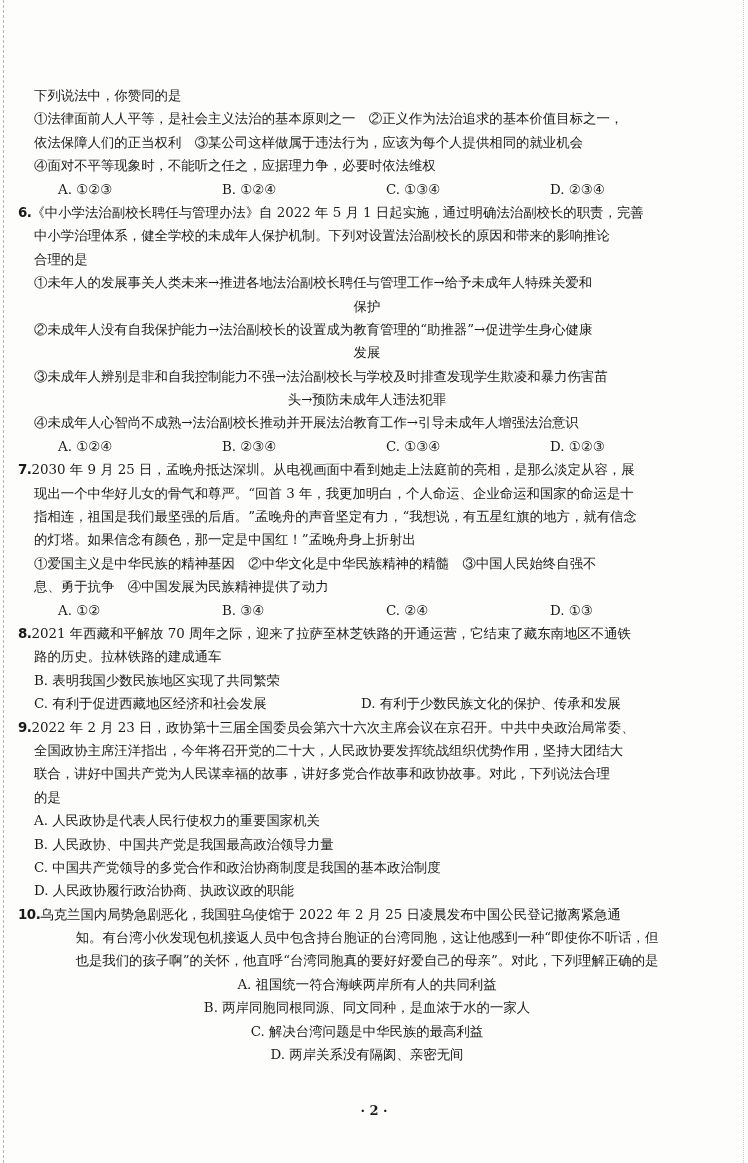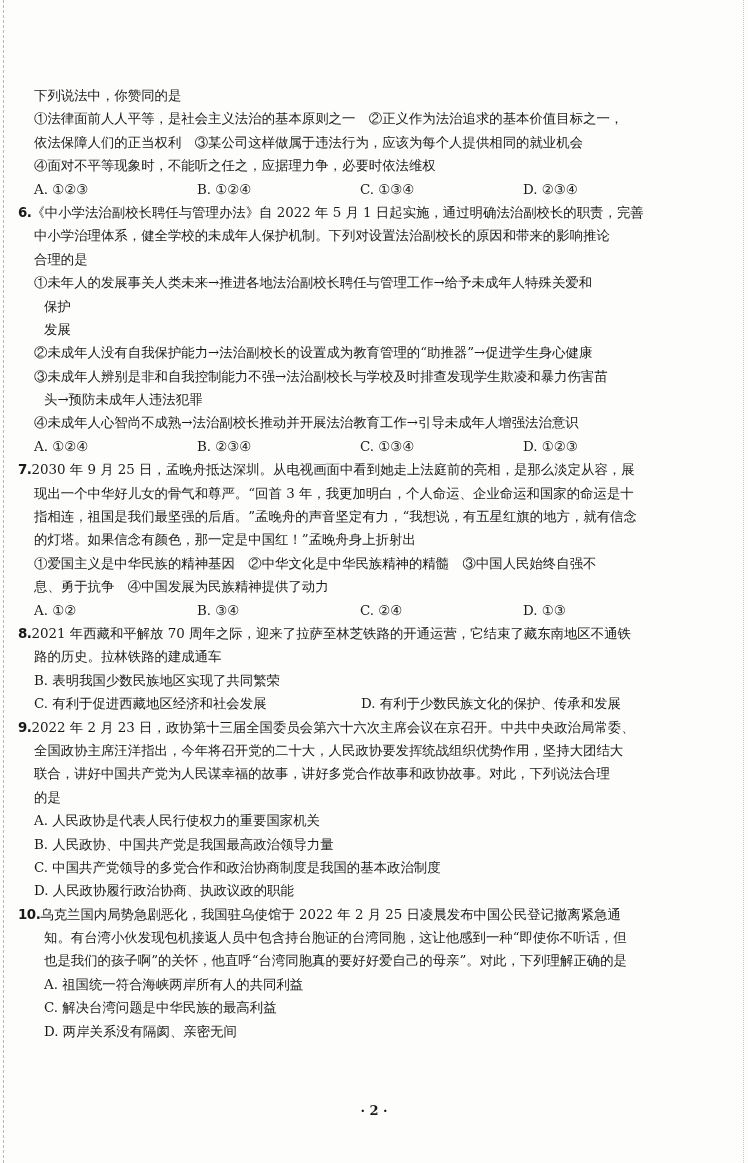--- a/index.html
+++ b/index.html
@@ -17,25 +17,25 @@
   .right-rule {
     position: absolute; right: 4px; top: 0; bottom: 0; width: 0;
     border-left: 1px dotted #c8c8c8;
   }
   .page {
     position: absolute; left: 18px; top: 84px; width: 672px;
     font-size: 13.4px; line-height: 23.4px;
   }
   .line { white-space: nowrap; height: 23.4px; }
   .indent { padding-left: 16px; }
-  .indent2 { padding-left: 26px; }
+  .indent2 { padding-left: 26px; text-align: center; }
   .qnum { font-weight: bold; font-family: "DejaVu Sans", "Liberation Sans", sans-serif; letter-spacing: -0.5px; }
   .q { display: block; }
   .opts4 { display: flex; padding-left: 16px; }
-  .opts4 span { display: inline-block; width: 163px; }
+  .opts4 span { display: inline-block; width: 163px; margin-left: 24px; }
   .opts2 { display: flex; padding-left: 16px; }
   .opts2 span { display: inline-block; width: 327px; }
   .pagenum {
     position: absolute; top: 1103px; left: 0; width: 748px; text-align: center;
     font-size: 13px; font-weight: bold;
   }
 </style>
 </head>
 <body>
 
@@ -56,22 +56,22 @@
       <span>D. ②③④</span>
     </div>
   </div>
 
   <div class="q">
     <div class="line"><span class="qnum">6.</span><span>《中小学法治副校长聘任与管理办法》自 2022 年 5 月 1 日起实施，通过明确法治副校长的职责，完善</span></div>
     <div class="line indent">中小学治理体系，健全学校的未成年人保护机制。下列对设置法治副校长的原因和带来的影响推论</div>
     <div class="line indent">合理的是</div>
     <div class="line indent">①未年人的发展事关人类未来→推进各地法治副校长聘任与管理工作→给予未成年人特殊关爱和</div>
     <div class="line indent2">保护</div>
+    <div class="line indent">②未成年人没有自我保护能力→法治副校长的设置成为教育管理的“助推器”→促进学生身心健康</div>
     <div class="line indent2">发展</div>
-    <div class="line indent">②未成年人没有自我保护能力→法治副校长的设置成为教育管理的“助推器”→促进学生身心健康</div>
     <div class="line indent">③未成年人辨别是非和自我控制能力不强→法治副校长与学校及时排查发现学生欺凌和暴力伤害苗</div>
     <div class="line indent2">头→预防未成年人违法犯罪</div>
     <div class="line indent">④未成年人心智尚不成熟→法治副校长推动并开展法治教育工作→引导未成年人增强法治意识</div>
     <div class="line opts4">
       <span>A. ①②④</span>
       <span>B. ②③④</span>
       <span>C. ①③④</span>
       <span>D. ①②③</span>
     </div>
   </div>
@@ -112,18 +112,19 @@
     <div class="line indent">B. 人民政协、中国共产党是我国最高政治领导力量</div>
     <div class="line indent">C. 中国共产党领导的多党合作和政治协商制度是我国的基本政治制度</div>
     <div class="line indent">D. 人民政协履行政治协商、执政议政的职能</div>
   </div>
 
   <div class="q">
     <div class="line"><span class="qnum">10.</span><span>乌克兰国内局势急剧恶化，我国驻乌使馆于 2022 年 2 月 25 日凌晨发布中国公民登记撤离紧急通</span></div>
     <div class="line indent2">知。有台湾小伙发现包机接返人员中包含持台胞证的台湾同胞，这让他感到一种“即使你不听话，但</div>
     <div class="line indent2">也是我们的孩子啊”的关怀，他直呼“台湾同胞真的要好好爱自己的母亲”。对此，下列理解正确的是</div>
     <div class="line indent2">A. 祖国统一符合海峡两岸所有人的共同利益</div>
+    <div class="line indent2">B. 两岸同胞同根同源、同文同种，是血浓于水的一家人</div>
     <div class="line indent2">C. 解决台湾问题是中华民族的最高利益</div>
     <div class="line indent2">D. 两岸关系没有隔阂、亲密无间</div>
   </div>
 </div>
 
 <div class="pagenum">· 2 ·</div>
 
 </body></html>

